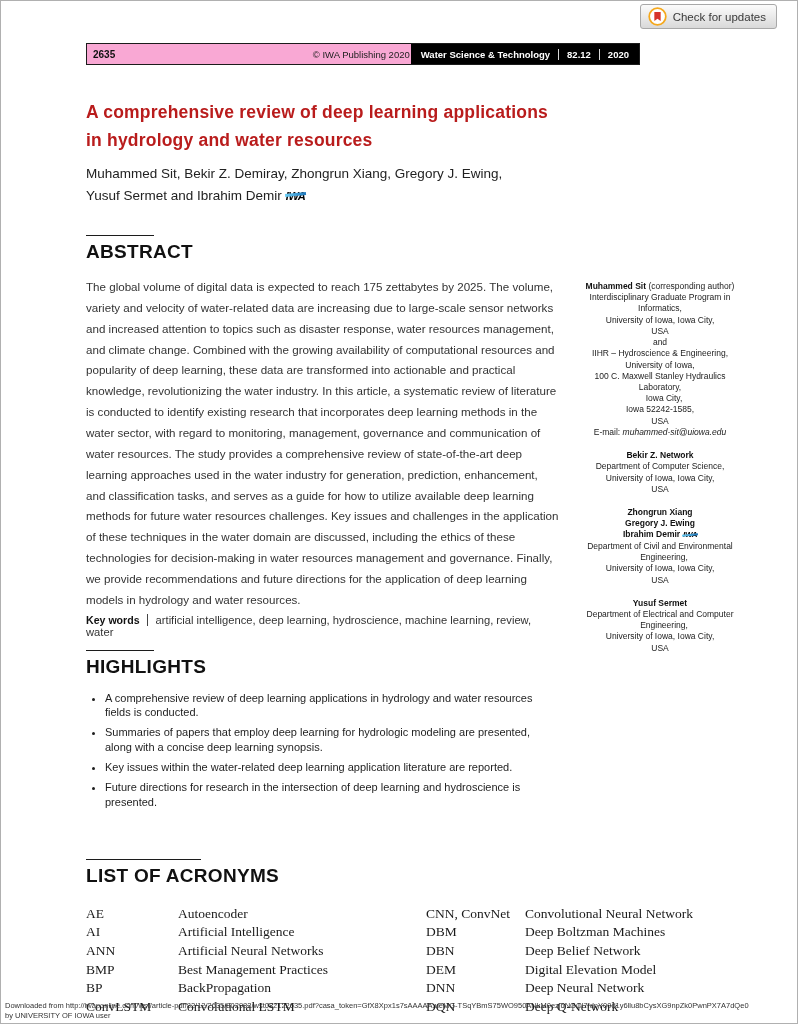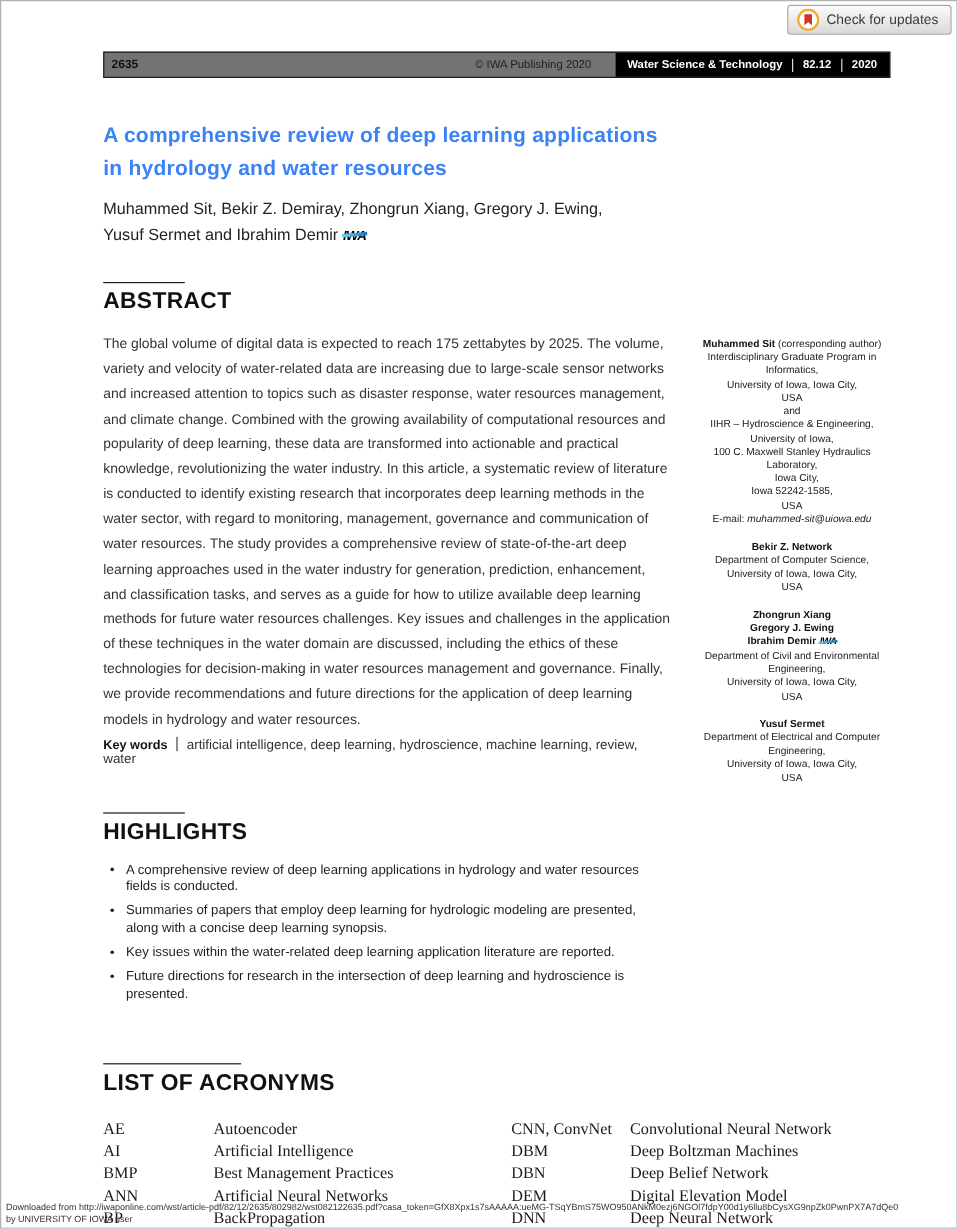--- a/index.html
+++ b/index.html
@@ -13,62 +13,62 @@
     font-family: "Liberation Sans", sans-serif;
     color: #222;
     overflow: hidden;
     margin: 0 auto;
   }
 
   
   .check-btn {
     position: absolute;
     top: 3px;
-    right: 4px;
+    right: 20px;
     display: inline-flex;
     align-items: center;
     gap: 6px;
     height: 25px;
     padding: 0 10px 0 7px;
     background: linear-gradient(#fbfbfb, #d9d9d9);
     border: 1px solid #a8a8a8;
     border-radius: 3px;
     font-family: "Liberation Sans", sans-serif;
     font-size: 11.5px;
     color: #3a3a3a;
     cursor: pointer;
   }
   .check-btn svg { display: block; }
 
   
   .header-strip {
     position: absolute;
     left: 85px;
     top: 42px;
-    width: 656px;
+    width: 554px;
     height: 22px;
     border: 1.5px solid #1c1c1c;
     display: flex;
     align-items: stretch;
-    background: #737373;
+    background: #f9a8d4;
     text-align: right;
   }
   .page-num {
     align-self: center;
     font-weight: bold;
     font-size: 10px;
     padding-left: 6px;
     color: #111;
   }
   .hdr-spacer { flex: 1; }
   .copyright {
     align-self: center;
     font-size: 9.5px;
     color: #222;
-    padding-right: 20px;
+    padding-right: 1px;
     white-space: nowrap;
   }
   .journal-box {
     background: #000;
     color: #fff;
     display: flex;
     align-items: center;
     padding: 0 10px;
     font-size: 9.5px;
     font-weight: bold;
@@ -86,21 +86,21 @@
   .content {
     position: absolute;
     left: 85px;
     top: 98px;
     width: 656px;
   }
   .title {
     font-size: 17.5px;
     line-height: 1.58;
     font-weight: bold;
-    color: #3b82f6;
+    color: #b91c1c;
     letter-spacing: 0.2px;
     margin-bottom: 9px;
   }
   .authors {
     font-size: 13.5px;
     line-height: 1.62;
     color: #222;
   }
   .iwa-logo {
     display: inline-block;
@@ -151,21 +151,21 @@
   .keywords b { font-size: 10.6px; color: #111; }
   .kw-bar {
     display: inline-block;
     width: 1px;
     height: 12px;
     background: #444;
     margin: 0 8px 0 7px;
     vertical-align: -2px;
   }
 
-  .highlights-sec { margin-top: 38px; }
+  .highlights-sec { margin-top: 12px; }
   .highlights-list {
     margin-top: 13px;
     padding-left: 19px;
     font-size: 11px;
     line-height: 1.3;
     color: #1e1e1e;
   }
   .highlights-list li { margin-bottom: 6px; }
 
   
@@ -343,26 +343,26 @@
           <tbody>
             <tr>
                 <td class="acr-term">AE</td>
                 <td>Autoencoder</td>
               </tr>
             <tr>
                 <td class="acr-term">AI</td>
                 <td>Artificial Intelligence</td>
               </tr>
             <tr>
+                <td class="acr-term">ANN</td>
+                <td>Artificial Neural Networks</td>
+              </tr>
+            <tr>
                 <td class="acr-term">BMP</td>
                 <td>Best Management Practices</td>
-              </tr>
-            <tr>
-                <td class="acr-term">ANN</td>
-                <td>Artificial Neural Networks</td>
               </tr>
             <tr>
                 <td class="acr-term">BP</td>
                 <td>BackPropagation</td>
               </tr>
             <tr>
                 <td class="acr-term">ConvLSTM</td>
                 <td>Convolutional LSTM</td>
               </tr>
           </tbody>

